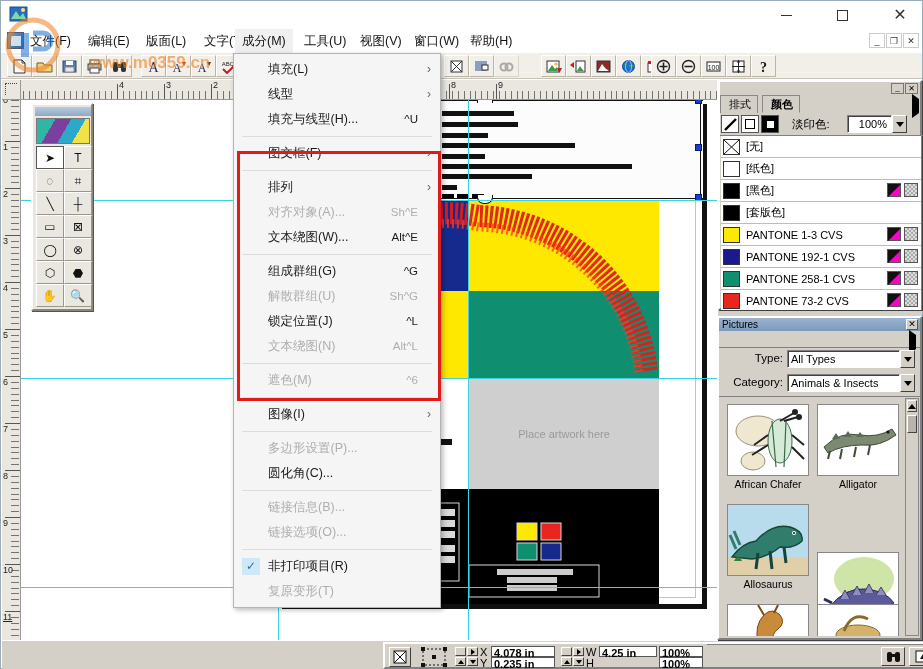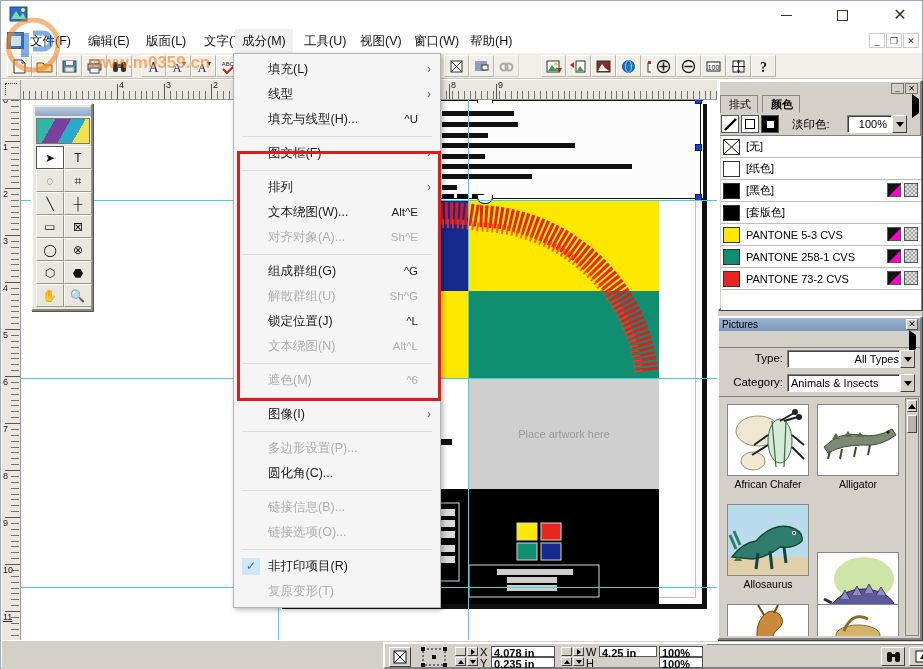--- a/index.html
+++ b/index.html
@@ -821,22 +821,22 @@
   </div>
 
   <div class="dropdown" id="dropdown">
       <div class="ditem"><span>填充(L)</span><span class="arr">›</span></div>
       <div class="ditem"><span>线型</span><span class="arr">›</span></div>
       <div class="ditem"><span>填充与线型(H)...</span><span class="acc">^U</span></div>
       <div class="dsep"></div>
       <div class="ditem"><span>图文框(F)</span><span class="arr">›</span></div>
       <div class="dsep"></div>
       <div class="ditem"><span>排列</span><span class="arr">›</span></div>
+      <div class="ditem dis"><span>对齐对象(A)...</span><span class="acc">Sh^E</span></div>
       <div class="ditem"><span>文本绕图(W)...</span><span class="acc">Alt^E</span></div>
-      <div class="ditem dis"><span>对齐对象(A)...</span><span class="acc">Sh^E</span></div>
       <div class="dsep"></div>
       <div class="ditem"><span>组成群组(G)</span><span class="acc">^G</span></div>
       <div class="ditem dis"><span>解散群组(U)</span><span class="acc">Sh^G</span></div>
       <div class="ditem"><span>锁定位置(J)</span><span class="acc">^L</span></div>
       <div class="ditem dis"><span>文本绕图(N)</span><span class="acc">Alt^L</span></div>
       <div class="dsep"></div>
       <div class="ditem dis"><span>遮色(M)</span><span class="acc">^6</span></div>
       <div class="dsep"></div>
       <div class="ditem"><span>图像(I)</span><span class="arr">›</span></div>
       <div class="dsep"></div>
@@ -902,21 +902,29 @@
               <span class="ic4"></span>
               <span class="icS"></span>
             </div>
           </div>
           <div class="swrow">
             <div class="swchip" style="background: rgb(0, 0, 0);"></div>
             <div class="swname">[套版色]</div>
           </div>
           <div class="swrow">
             <div class="swchip" style="background: rgb(255, 232, 0);"></div>
-            <div class="swname">PANTONE 5-3 CVS</div>
+            <div class="swname">PANTONE 1-3 CVS</div>
+            <div class="swicons">
+              <span class="ic4"></span>
+              <span class="icS"></span>
+            </div>
+          </div>
+          <div class="swrow">
+            <div class="swchip" style="background: rgb(26, 26, 140);"></div>
+            <div class="swname">PANTONE 192-1 CVS</div>
             <div class="swicons">
               <span class="ic4"></span>
               <span class="icS"></span>
             </div>
           </div>
           <div class="swrow">
             <div class="swchip" style="background: rgb(15, 143, 112);"></div>
             <div class="swname">PANTONE 258-1 CVS</div>
             <div class="swicons">
               <span class="ic4"></span>
@@ -937,21 +945,21 @@
     <div class="panel" style="left:-1px;top:236px;width:205px;height:324px;">
       <div class="pnl-bar">
         <span class="ttl">Pictures</span>
         <span class="pnl-x">✕</span>
       </div>
       <div style="position:absolute;left:0;top:13px;width:201px;height:17px;border-bottom:1px solid #808080;">
         <div style="position:absolute;right:4px;top:4px;"><span class="tri-right"></span></div>
       </div>
 
       <div style="position:absolute;left:4px;top:34px;font-size:11.5px;color:#000;width:60px;text-align:right;">Type:</div>
-      <div class="fld" style="left:68px;top:32px;width:113px;height:18px;line-height:17px;text-align:right;">All Types</div>
+      <div class="fld" style="left:68px;top:32px;width:113px;height:18px;line-height:17px;">All Types</div>
       <div class="arrbtn" style="left:181px;top:32px;height:18px;">
           <span class="caret-d"></span>
         </div>
 
       <div style="position:absolute;left:0px;top:58px;font-size:11.5px;color:#000;width:64px;text-align:right;">Category:</div>
       <div class="fld" style="left:68px;top:56px;width:113px;height:18px;line-height:17px;">Animals &amp; Insects</div>
       <div class="arrbtn" style="left:181px;top:56px;height:18px;">
           <span class="caret-d"></span>
         </div>
       <div style="position:absolute;left:0;top:78px;width:201px;height:1px;background:#808080;"></div>

